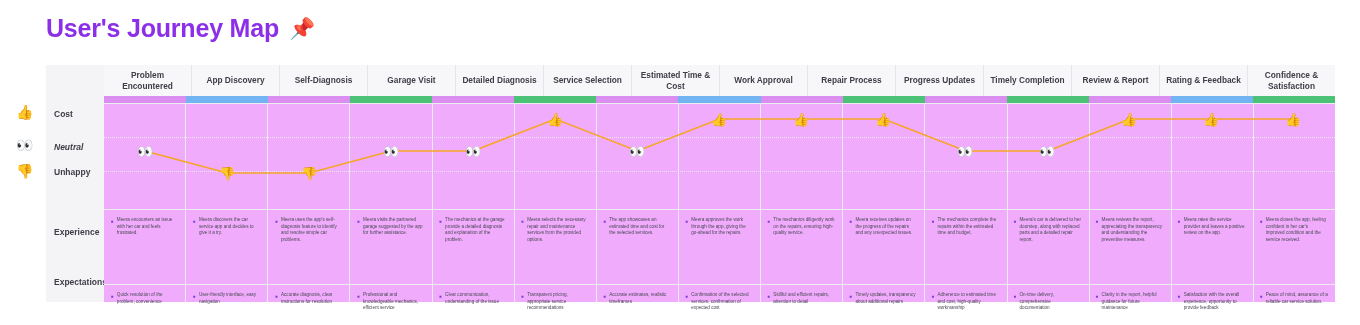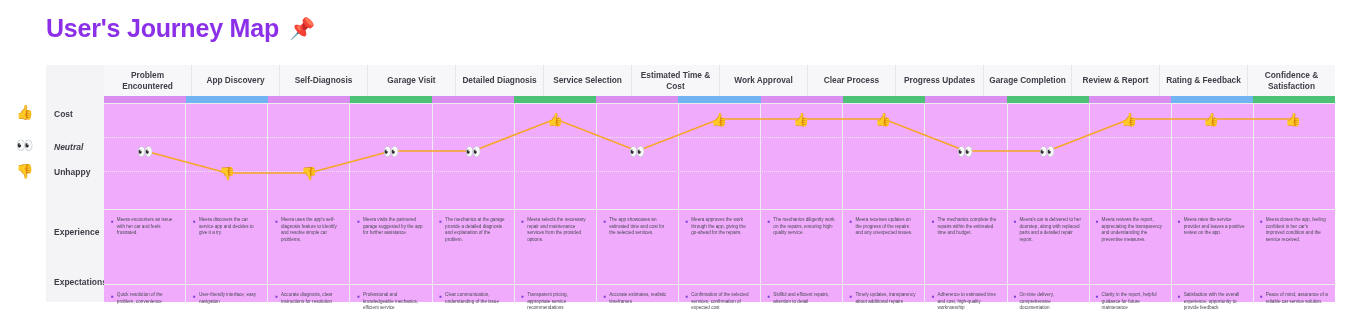--- a/index.html
+++ b/index.html
@@ -250,27 +250,27 @@
           <div class="headcell">
             <span>Service Selection</span>
           </div>
           <div class="headcell">
             <span>Estimated Time &amp; Cost</span>
           </div>
           <div class="headcell">
             <span>Work Approval</span>
           </div>
           <div class="headcell">
-            <span>Clear Process</span>
+            <span>Repair Process</span>
           </div>
           <div class="headcell">
             <span>Progress Updates</span>
           </div>
           <div class="headcell">
-            <span>Garage Completion</span>
+            <span>Timely Completion</span>
           </div>
           <div class="headcell">
             <span>Review &amp; Report</span>
           </div>
           <div class="headcell">
             <span>Rating &amp; Feedback</span>
           </div>
           <div class="headcell">
             <span>Confidence &amp; Satisfaction</span>
           </div>

